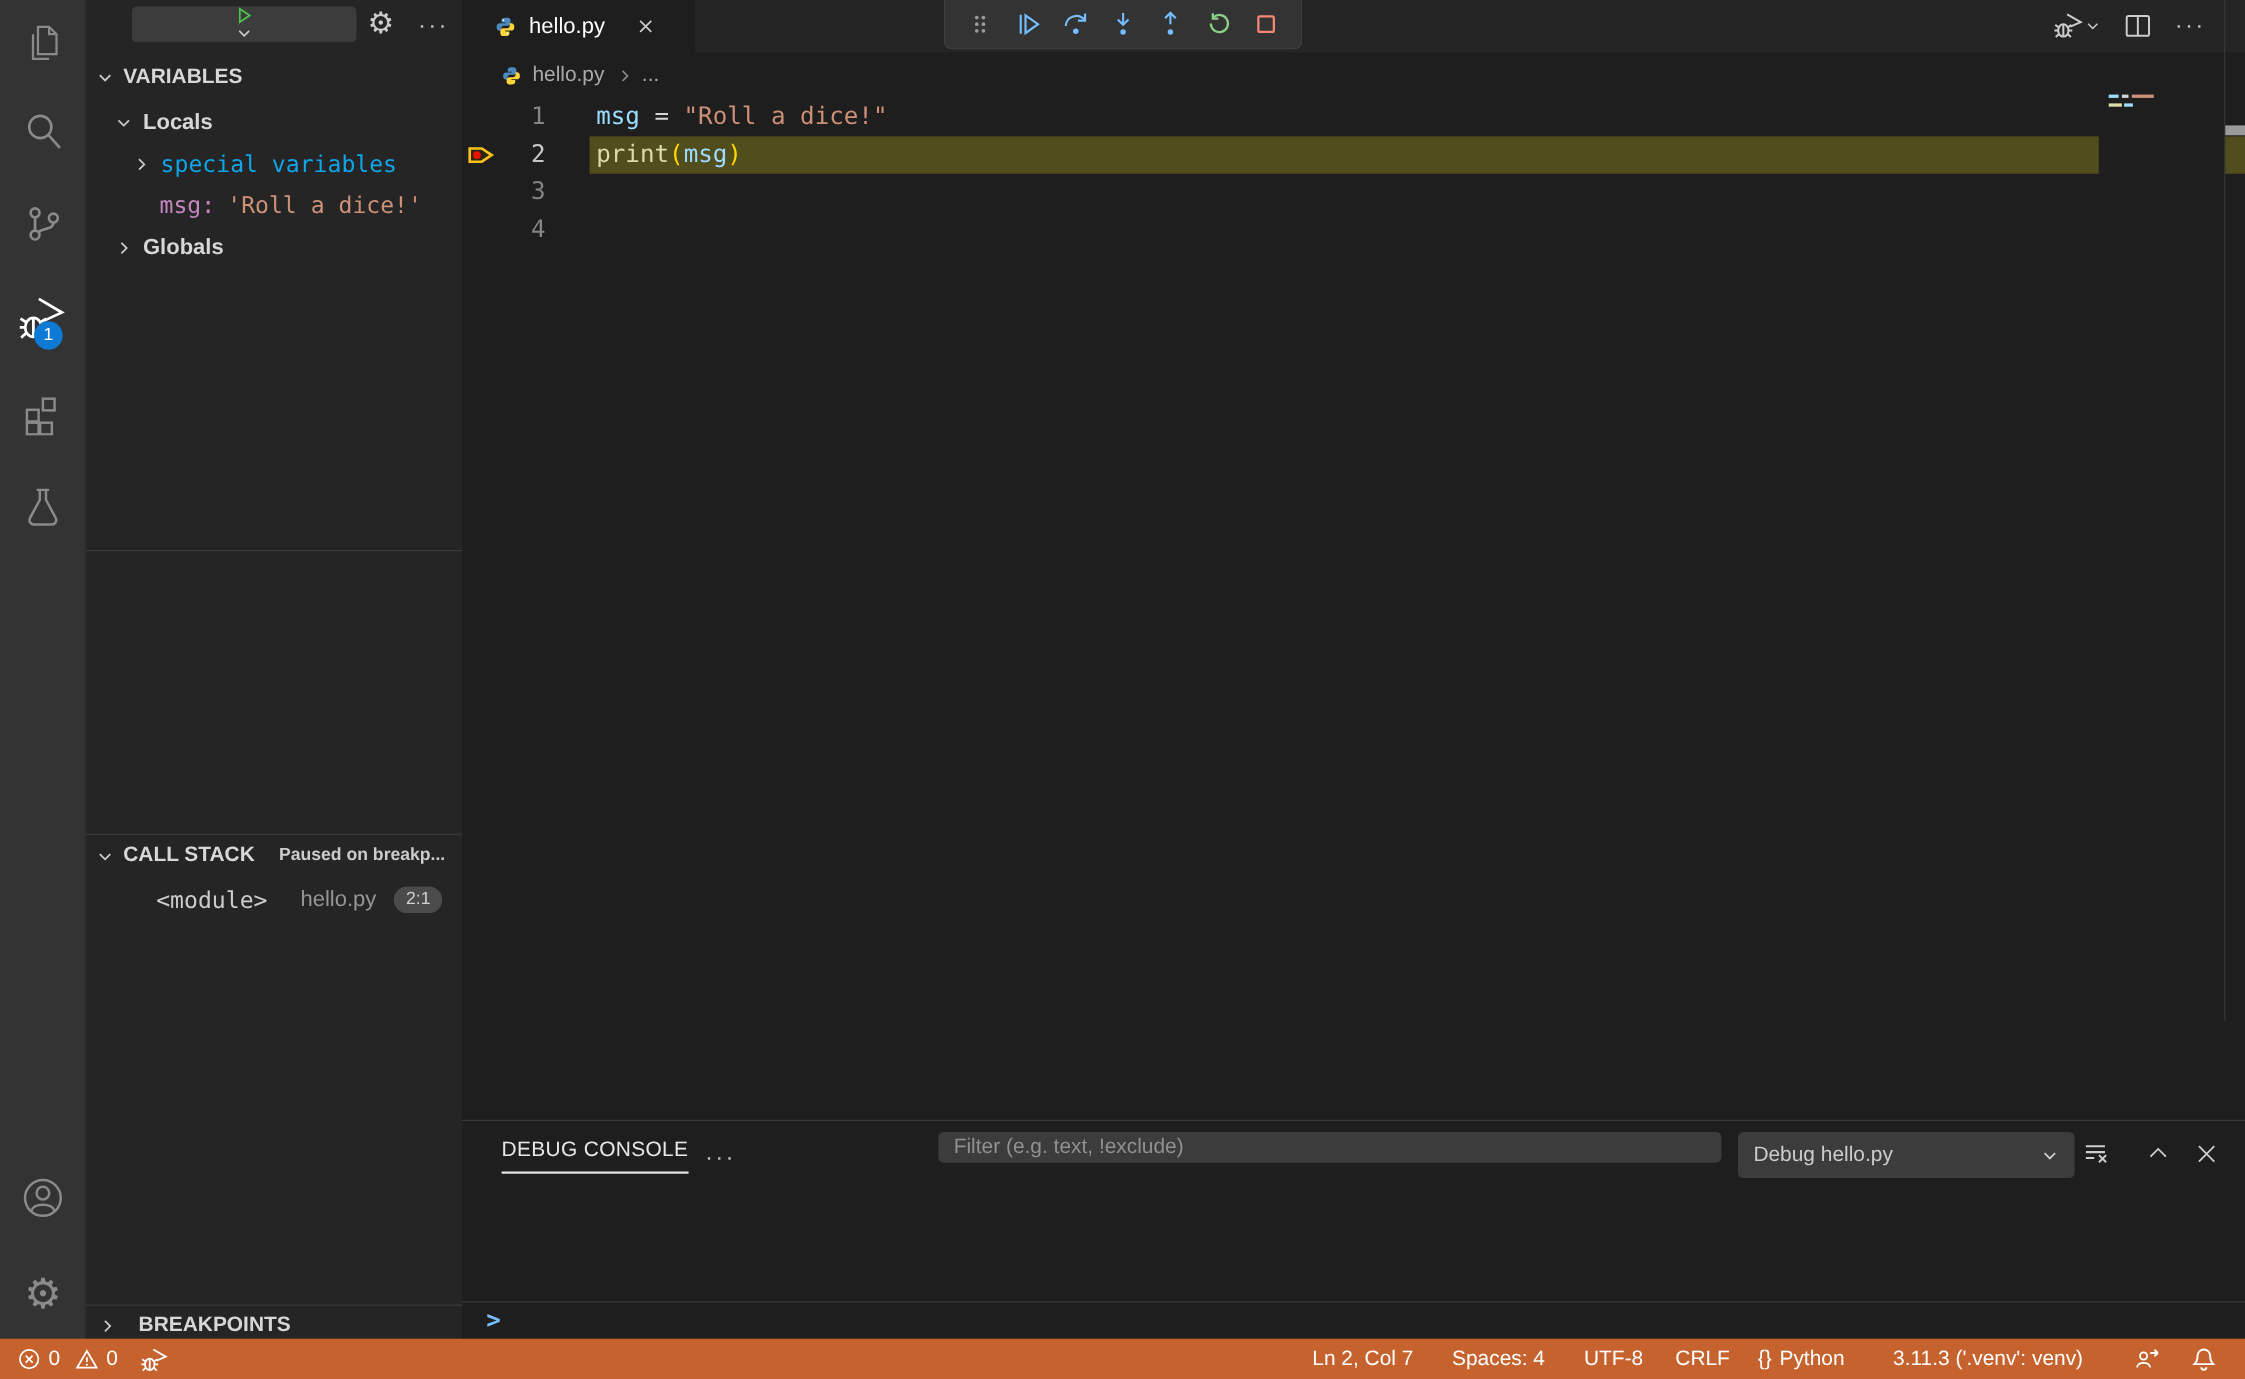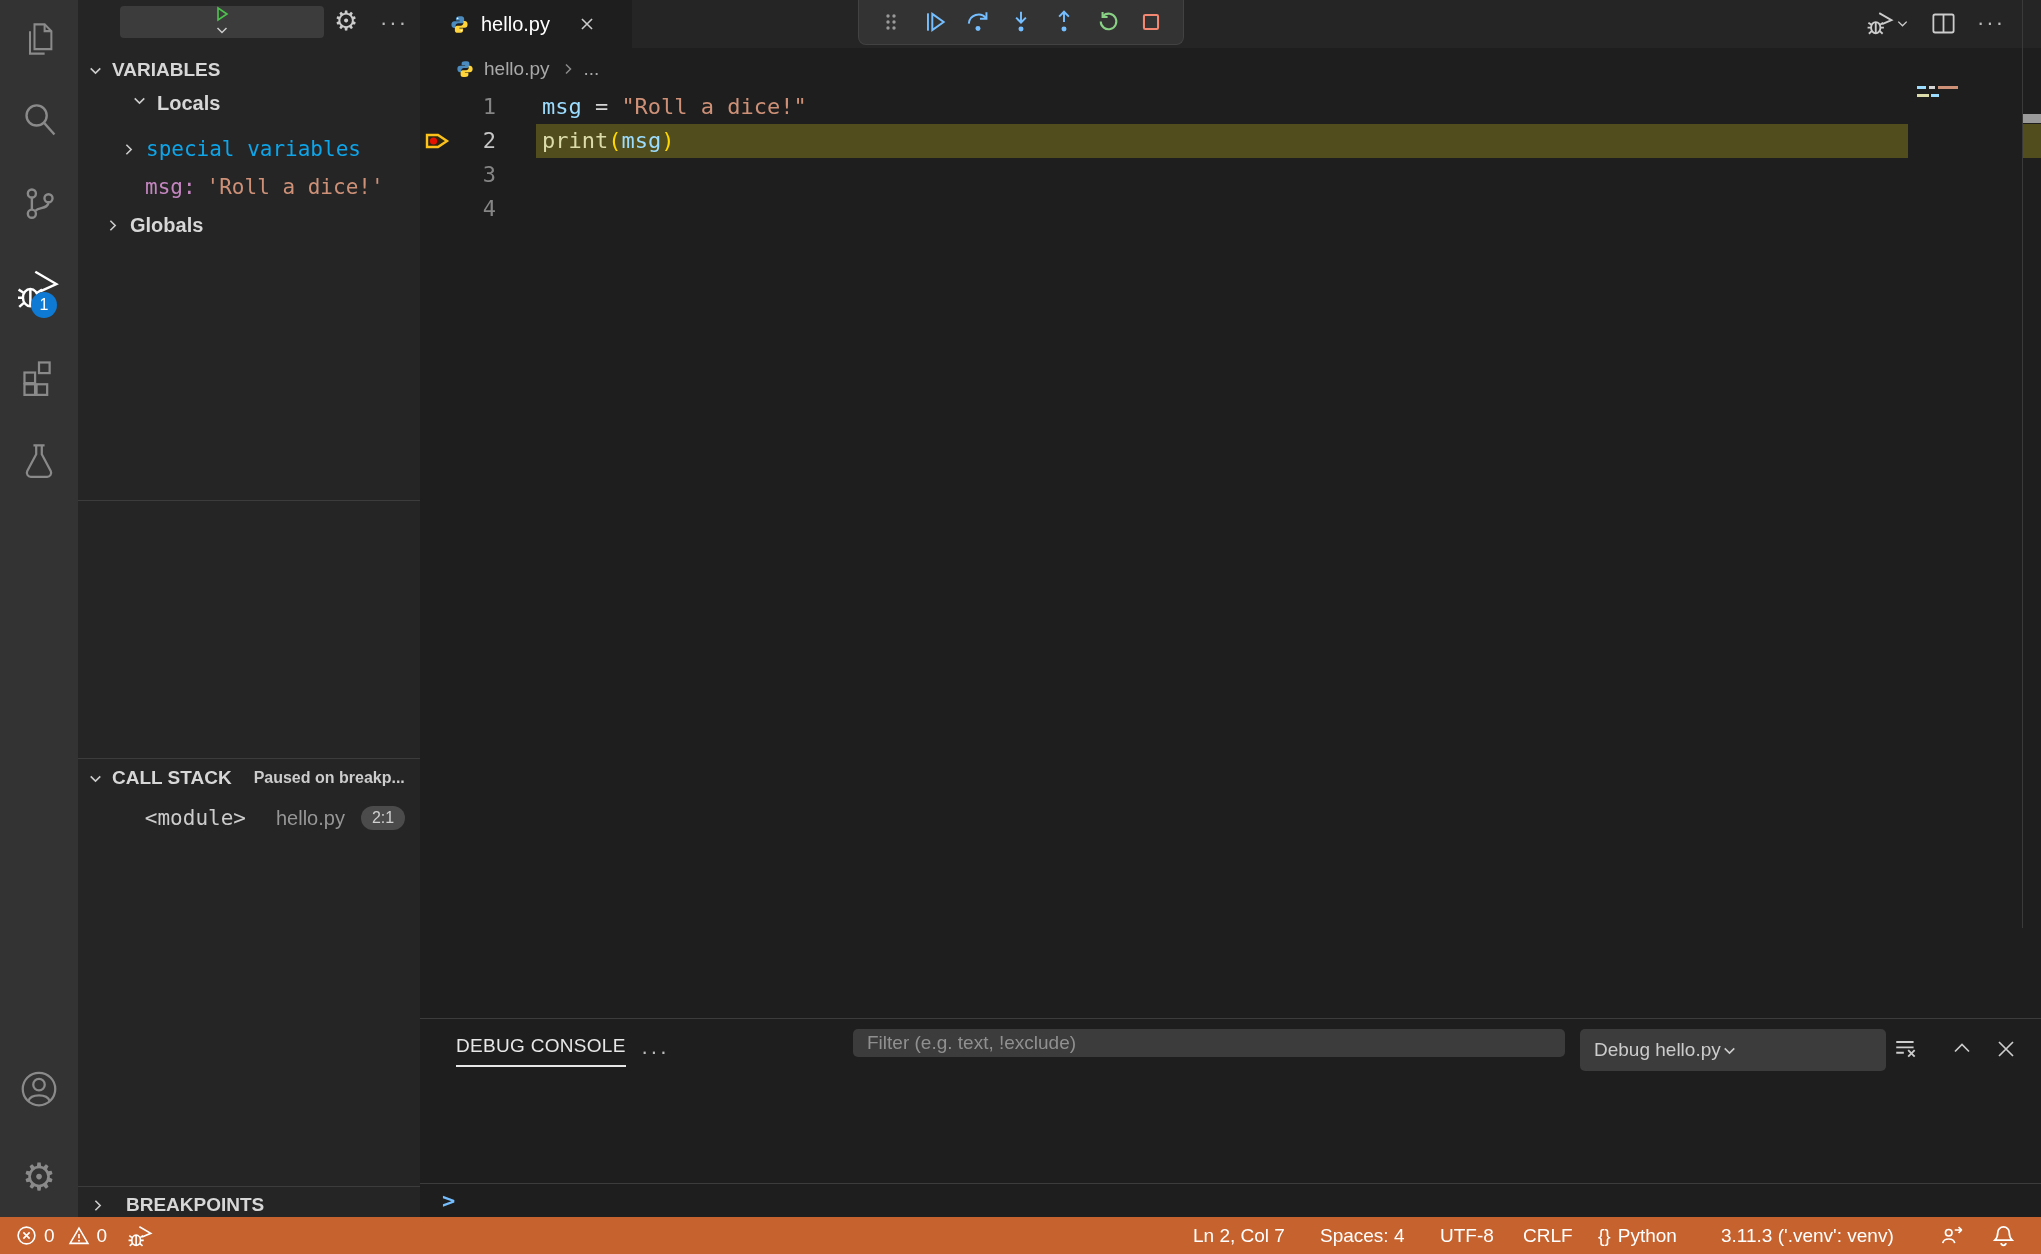--- a/index.html
+++ b/index.html
@@ -44,21 +44,21 @@
   .sp{display:inline-block;width:13.2px;}
 
   
   .panel{position:absolute;left:0;top:1018px;width:1621px;height:200px;background:#1e1e1e;border-top:1px solid #3c3c3c;box-sizing:border-box;}
   .panel-tab{position:absolute;left:36px;top:16px;font-size:19px;color:#e7e7e7;padding-bottom:8px;border-bottom:2px solid #e7e7e7;letter-spacing:.3px;cursor:pointer;}
   .dots{font-size:22px;color:#bbbbbb;letter-spacing:2px;cursor:pointer;line-height:1;}
   .filter{position:absolute;left:433px;top:10px;width:712px;height:28px;background:#3c3c3c;border:none;border-radius:5px;color:#ddd;
           font-size:19px;padding:0 14px;box-sizing:border-box;font-family:"Liberation Sans",sans-serif;outline:none;}
   .filter::placeholder{color:#909090;}
   .session{position:absolute;left:1160px;top:10px;width:306px;height:42px;}
-  .session .dd{width:100%;height:100%;border-radius:5px;justify-content:flex-start;padding:0 14px;box-sizing:border-box;}
+  .session .dd{width:100%;height:100%;border-radius:5px;justify-content:space-between;padding:0 14px;box-sizing:border-box;}
   .picon{width:28px;height:28px;display:flex;align-items:center;justify-content:center;cursor:pointer;color:#cccccc;}
 
   
   .statusbar{left:0;top:1217px;width:2041px;height:37px;background:#c6622e;color:#ffffff;font-size:19px;}
   .st{position:absolute;top:0;height:37px;display:flex;align-items:center;gap:7px;cursor:pointer;white-space:nowrap;}
 </style>
 </head>
 <body>
 
 <div class="app">
@@ -136,21 +136,21 @@
       <span style="font-size:27px;color:#cccccc;line-height:1;">⚙</span>
     </div>
     <div class="abs dots" style="left:302px;top:12px;">···</div>
 
     <div class="sb-header" style="top:54px;">
       <svg class="chev" style="margin-left:9px" width="17" height="17" viewBox="0 0 16 16" fill="none" stroke="currentColor" stroke-width="1.5">
           <path d="M3.5 6 L8 10.5 L12.5 6"></path>
         </svg>
       <span style="margin-left:8px">VARIABLES</span>
     </div>
-    <div class="abs" style="left:0;top:92px;width:342px;height:38px;display:flex;align-items:flex-start;margin-left:27px;">
+    <div class="abs" style="left:0;top:92px;width:342px;height:38px;display:flex;align-items:center;">
       <svg class="chev" style="margin-left:26px" width="17" height="17" viewBox="0 0 16 16" fill="none" stroke="currentColor" stroke-width="1.5">
           <path d="M3.5 6 L8 10.5 L12.5 6"></path>
         </svg>
       <span class="row-label" style="margin-left:9px">Locals</span>
     </div>
     <div class="abs" style="left:0;top:130px;width:342px;height:38px;display:flex;align-items:center;">
       <svg class="chev" style="margin-left:42px" width="17" height="17" viewBox="0 0 16 16" fill="none" stroke="currentColor" stroke-width="1.5">
           <path d="M6 3.5 L10.5 8 L6 12.5"></path>
         </svg>
       <span class="mono" style="margin-left:9px;font-size:21px;color:#0ea5e9;">special variables</span>
@@ -169,21 +169,21 @@
     <div class="sb-divider" style="top:500px"></div>
 
     <div class="sb-divider" style="top:758px"></div>
     <div class="sb-header" style="top:762px;">
       <svg class="chev" style="margin-left:9px" width="17" height="17" viewBox="0 0 16 16" fill="none" stroke="currentColor" stroke-width="1.5">
           <path d="M3.5 6 L8 10.5 L12.5 6"></path>
         </svg>
       <span style="margin-left:8px">CALL STACK</span>
       <span style="margin-left:22px;font-size:16px;font-weight:bold;color:#cccccc;">Paused on breakp...</span>
     </div>
-    <div class="abs" style="left:0;top:798px;width:342px;height:40px;display:flex;align-items:center;justify-content:center;">
+    <div class="abs" style="left:12px;top:798px;width:342px;height:40px;display:flex;align-items:center;">
       <span class="mono" style="margin-left:52px;font-size:21px;color:#cccccc;">&lt;module&gt;</span>
       <span style="margin-left:30px;font-size:20px;color:#969696;">hello.py</span>
       <span class="badge-pill" style="margin-left:16px;">2:1</span>
     </div>
 
     <div class="sb-divider" style="top:1186px"></div>
     <div class="sb-header" style="top:1189px;">
       <svg class="chev" style="margin-left:11px" width="17" height="17" viewBox="0 0 16 16" fill="none" stroke="currentColor" stroke-width="1.5">
           <path d="M6 3.5 L10.5 8 L6 12.5"></path>
         </svg>

